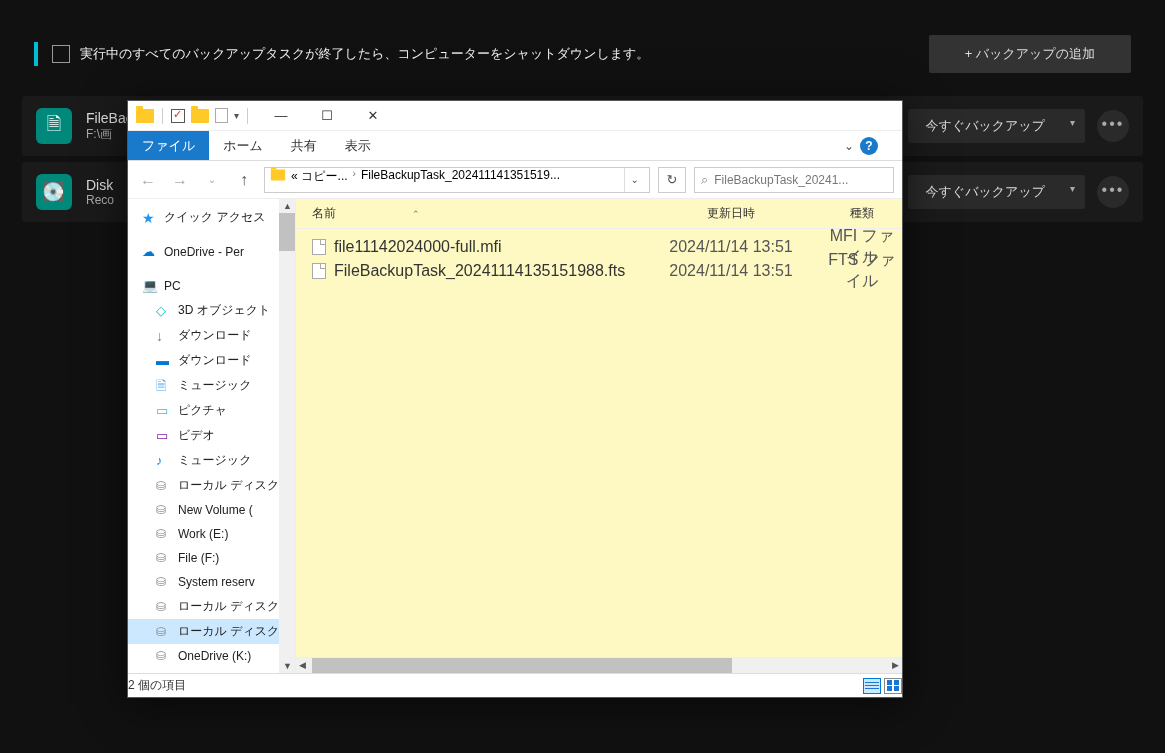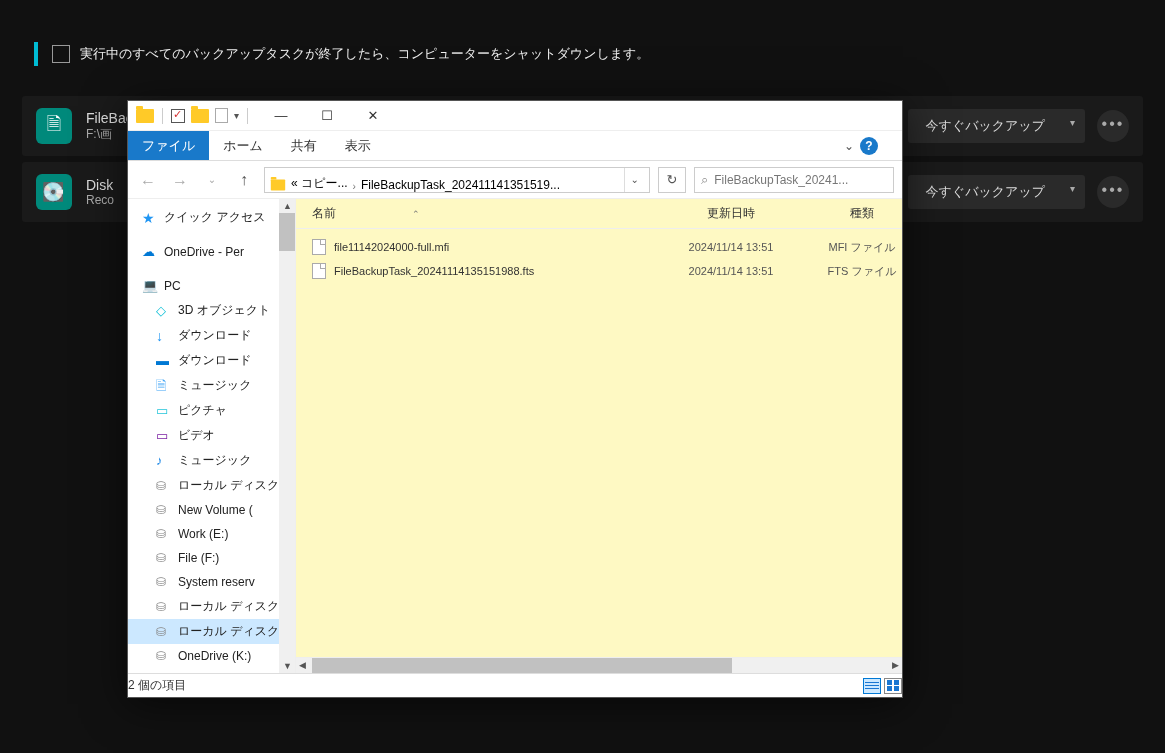--- a/index.html
+++ b/index.html
@@ -43,21 +43,21 @@
     .ribbon { height: 30px; background: #fff; display: flex; align-items: center; border-bottom: 1px solid #ddd; padding-right:24px;}
     .ribbon-tab { padding: 0 14px; height: 100%; line-height:30px; font-size: 13px; color: #333; }
     .ribbon-tab.active { background: #1979ca; color: #fff; }
     .ribbon-spacer{flex:1;}
     .ribbon-chev{color:#555;font-size:12px;padding:0 6px;}
     .ribbon-help{width:18px;height:18px;background:#1979ca;color:#fff;border-radius:50%;text-align:center;line-height:18px;font-size:12px;font-weight:bold;}
 
     .addrbar { height: 38px; display: flex; align-items: center; gap: 8px; padding: 0 8px; background:#fff; border-bottom:1px solid #eee;}
     .nav-arrow { width:24px;height:24px; display:flex;align-items:center;justify-content:center; color:#aaa; font-size:16px;}
     .nav-arrow.enabled{color:#555;}
-    .addr-box { flex: 1; height: 26px; border:1px solid #ccc; display:flex; align-items:flex-end; padding:0 4px; font-size:12px;}
+    .addr-box { flex: 1; height: 26px; border:1px solid #ccc; display:flex; align-items:flex-start; padding:0 4px; font-size:12px;}
     .addr-seg { padding: 0 4px; white-space:nowrap;}
     .addr-sep { color:#777; padding:0 1px; font-size:10px;}
     .addr-drop { margin-left:auto; color:#555; font-size:10px;padding:0 6px;border-left:1px solid #ddd;height:100%;display:flex;align-items:center;}
     .refresh-box { width:28px; height:26px; border:1px solid #ccc; display:flex;align-items:center;justify-content:center;color:#555;font-size:13px;}
     .search-box { width: 200px; height: 26px; border:1px solid #ccc; display:flex; align-items:center; padding:0 6px; color:#777; font-size:12px;}
     .search-box .sicon{margin-right:6px;font-size:13px;color:#888;}
     .search-box span{white-space:nowrap;overflow:hidden;text-overflow:ellipsis;}
 
     .body { flex:1; display:flex; overflow:hidden; }
     .sidebar { width: 168px; background:#fff; border-right:1px solid #eee; overflow-y:auto; position:relative;}
@@ -82,21 +82,21 @@
     .ic-mus{color:#1e88e5;font-size:13px;line-height:16px;}
     .ic-disk{color:#888;font-size:12px;line-height:16px;}
 
     .filepane { flex:1; display:flex; flex-direction:column; background:#fef9c3;text-align:center;}
     .cols { height: 30px; display:flex; align-items:center; border-bottom:1px solid #eee; font-size:12px; color:#333; padding-left:16px;}
     .col-name { width: 328px; display:flex; align-items:center;gap:6px;}
     .col-sort{font-size:9px;color:#777;}
     .col-date { width: 182px; }
     .col-type { flex:1; }
     .filelist { flex:1; overflow:auto; }
-    .frow { display:flex; align-items:center; height:24px; font-size:11px; color:#333; padding-left:16px;}
+    .frow { display:flex; align-items:center; height:24px; font-size:16px; color:#333; padding-left:16px;}
     .fcell-name { width:328px; display:flex;align-items:center;gap:8px;}
     .ic-file{width:14px;height:16px;border:1px solid #aaa;background:#fff;position:relative;flex-shrink:0;}
     .ic-file::before{content:"";position:absolute;top:0;right:0;border-style:solid;border-width:0 4px 4px 0;border-color:transparent #fff transparent transparent;}
     .ic-file::after{content:"";position:absolute;top:0;right:0;width:4px;height:4px;border-left:1px solid #aaa;border-bottom:1px solid #aaa;}
     .fcell-date{width:182px;color:#555;}
     .fcell-type{flex:1;color:#555;}
 
     .hscroll{height:16px;background:#f0f0f0;position:relative;border-top:1px solid #eee;}
     .hscroll-thumb{position:absolute;left:16px;top:0;height:16px;width:420px;background:#c1c1c1;}
     .hscroll .ar{position:absolute;top:2px;font-size:9px;color:#555;}
@@ -112,20 +112,21 @@
     .view-ic.grid .sq{width:5px;height:5px;background:#1976d2;}
   </style>
 </head>
 <body>
 
 <div class="bg-app">
   <div class="bg-topbar">
     <div class="bg-accent"></div>
     <div class="bg-checkbox"></div>
     <div class="bg-shutdown">実行中のすべてのバックアップタスクが終了したら、コンピューターをシャットダウンします。</div>
+    <div class="bg-addbackup">+ バックアップの追加</div>
   </div>
   <div class="bg-task-list">
     <div class="bg-task">
       <div class="task-icon">🗎</div>
       <div class="task-titles">
         <div class="task-name">FileBackupTask</div>
         <div class="task-path">F:\画</div>
       </div>
       <div class="task-btn">今すぐバックアップ</div>
       <div class="task-more">•••</div>

